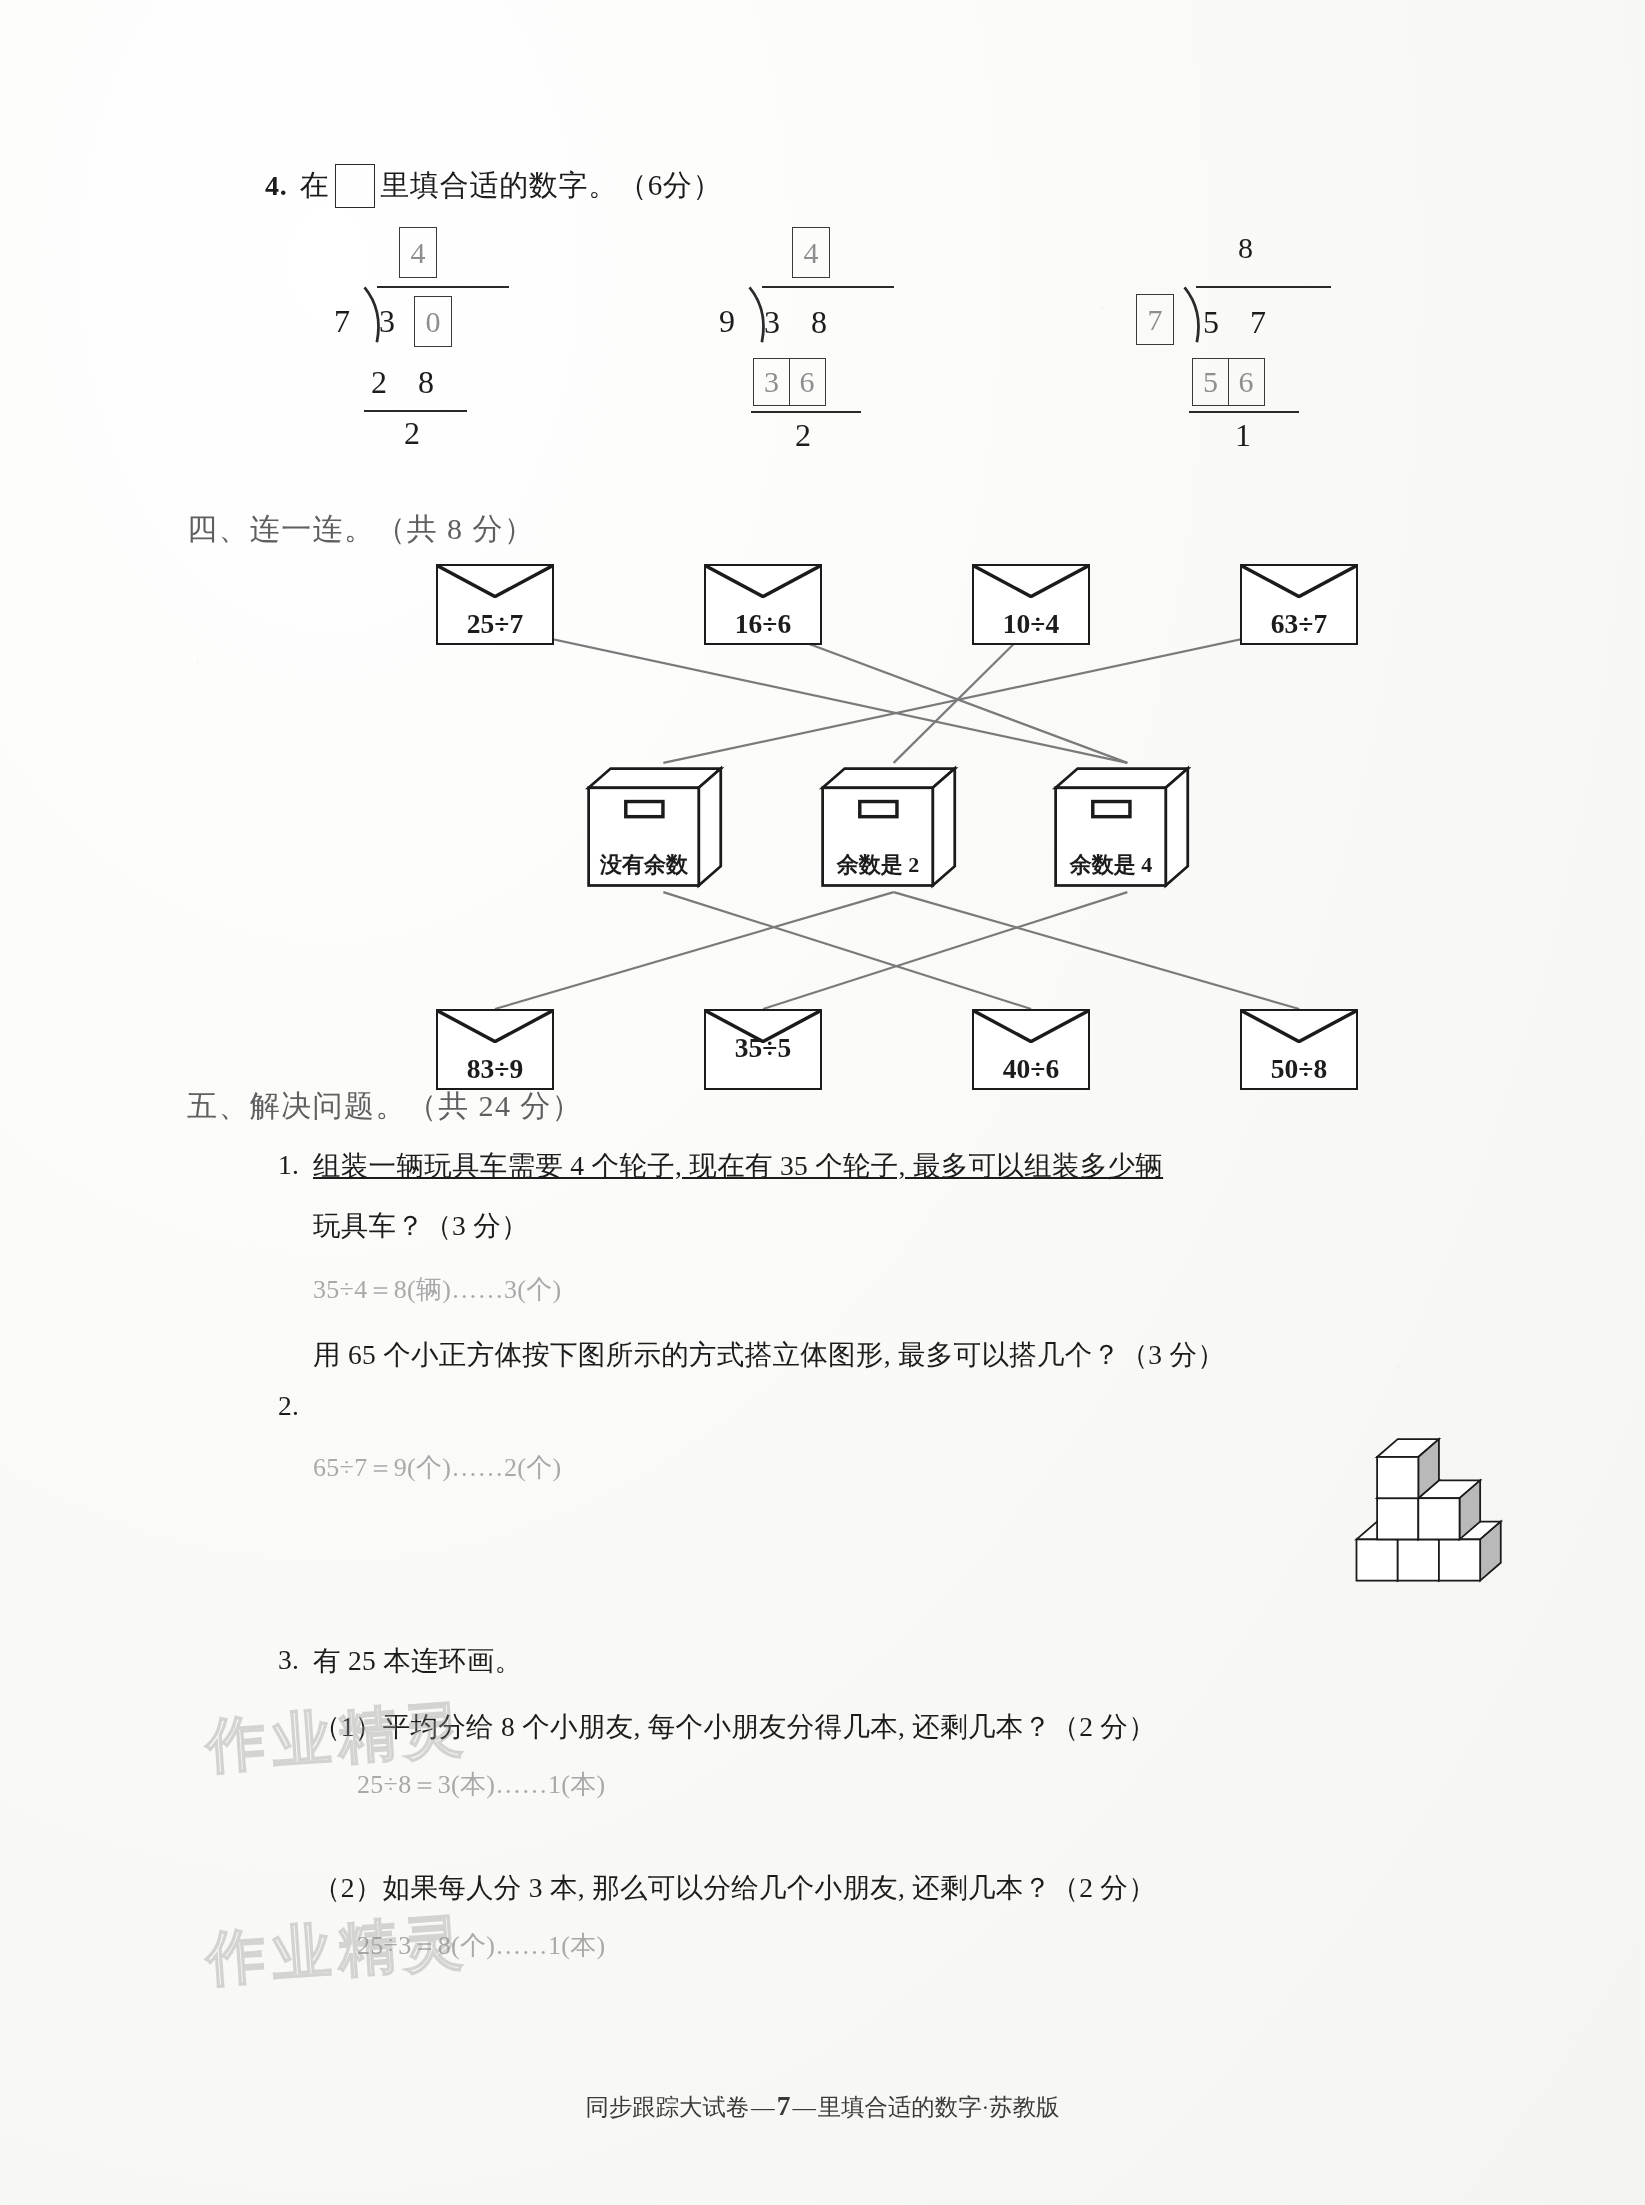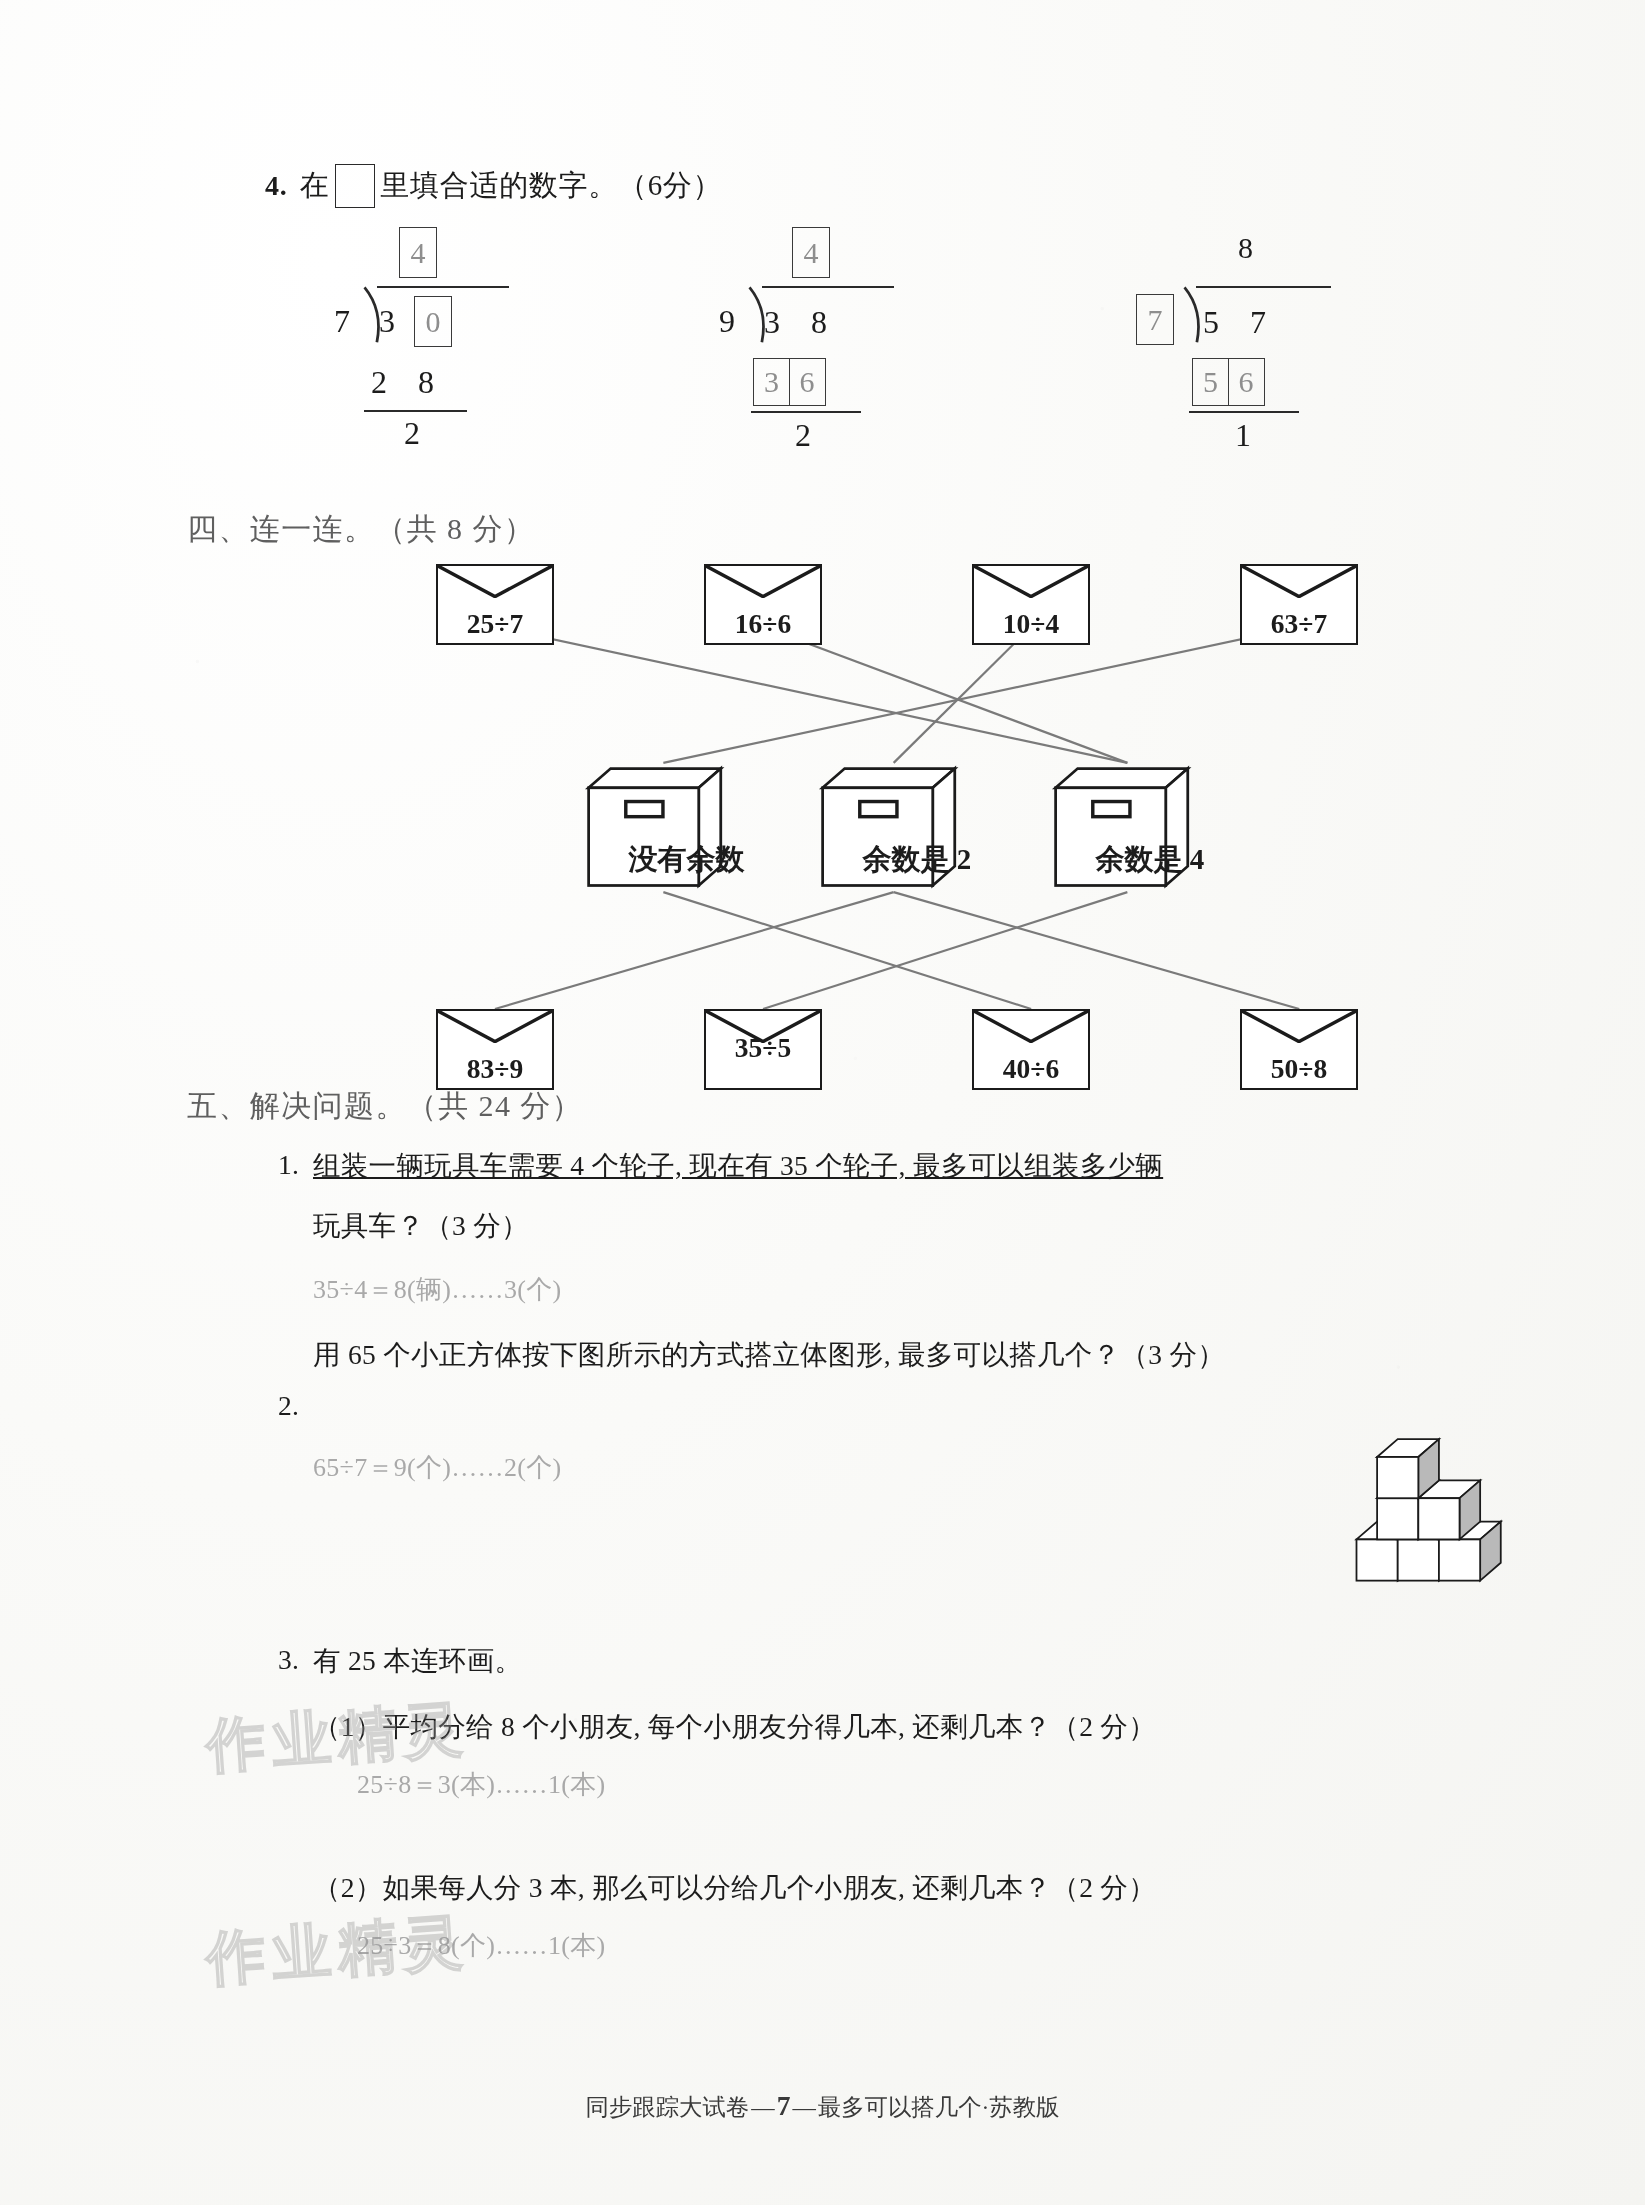--- a/index.html
+++ b/index.html
@@ -88,23 +88,22 @@
     position:absolute; left:0; top:0; width:100%; height:32px;
   }
   .env .txt {
     position:relative; z-index:2; font-size:27.5px; letter-spacing:0px;
     padding-bottom:2.7px; font-weight:600; white-space:nowrap;
   }
 
   .boxfig { position:absolute; width:142px; height:128px; }
   .boxfig .lbl {
     position:absolute; left:9.6px; bottom:11px; width:103px;
-    font-size:29px; white-space:nowrap; text-align:center;
+    font-size:22px; white-space:nowrap; text-align:center;
     font-weight:600;
-    margin-left:36px;
   }
 
   
   .prob { position:absolute; font-size:27.5px; letter-spacing:0.3px; white-space:nowrap; }
   .answer {
     position:absolute; font-size:26px; color:#a9a9a9; white-space:nowrap;
     letter-spacing:0.3px;
   }
 
   
@@ -364,18 +363,18 @@
     <div class="answer" style="left:357px; top:1928px;">25÷3＝8(个)……1(本)</div>
 
     <div class="wm" style="left:206px; top:1698px;">作业精灵</div>
     <div class="wm" style="left:206px; top:1911px;">作业精灵</div>
 
     <div class="footer">
       <span class="ft-left zh">同步跟踪大试卷</span>
       <span class="ft-dash">—</span>
       <span class="ft-page">7</span>
       <span class="ft-dash">—</span>
-      <span class="ft-right zh">最多可以搭几个·苏教版</span>
+      <span class="ft-right zh">里填合适的数字·苏教版</span>
     </div>
 
   </div>
 </div>
 
 
 </body></html>

